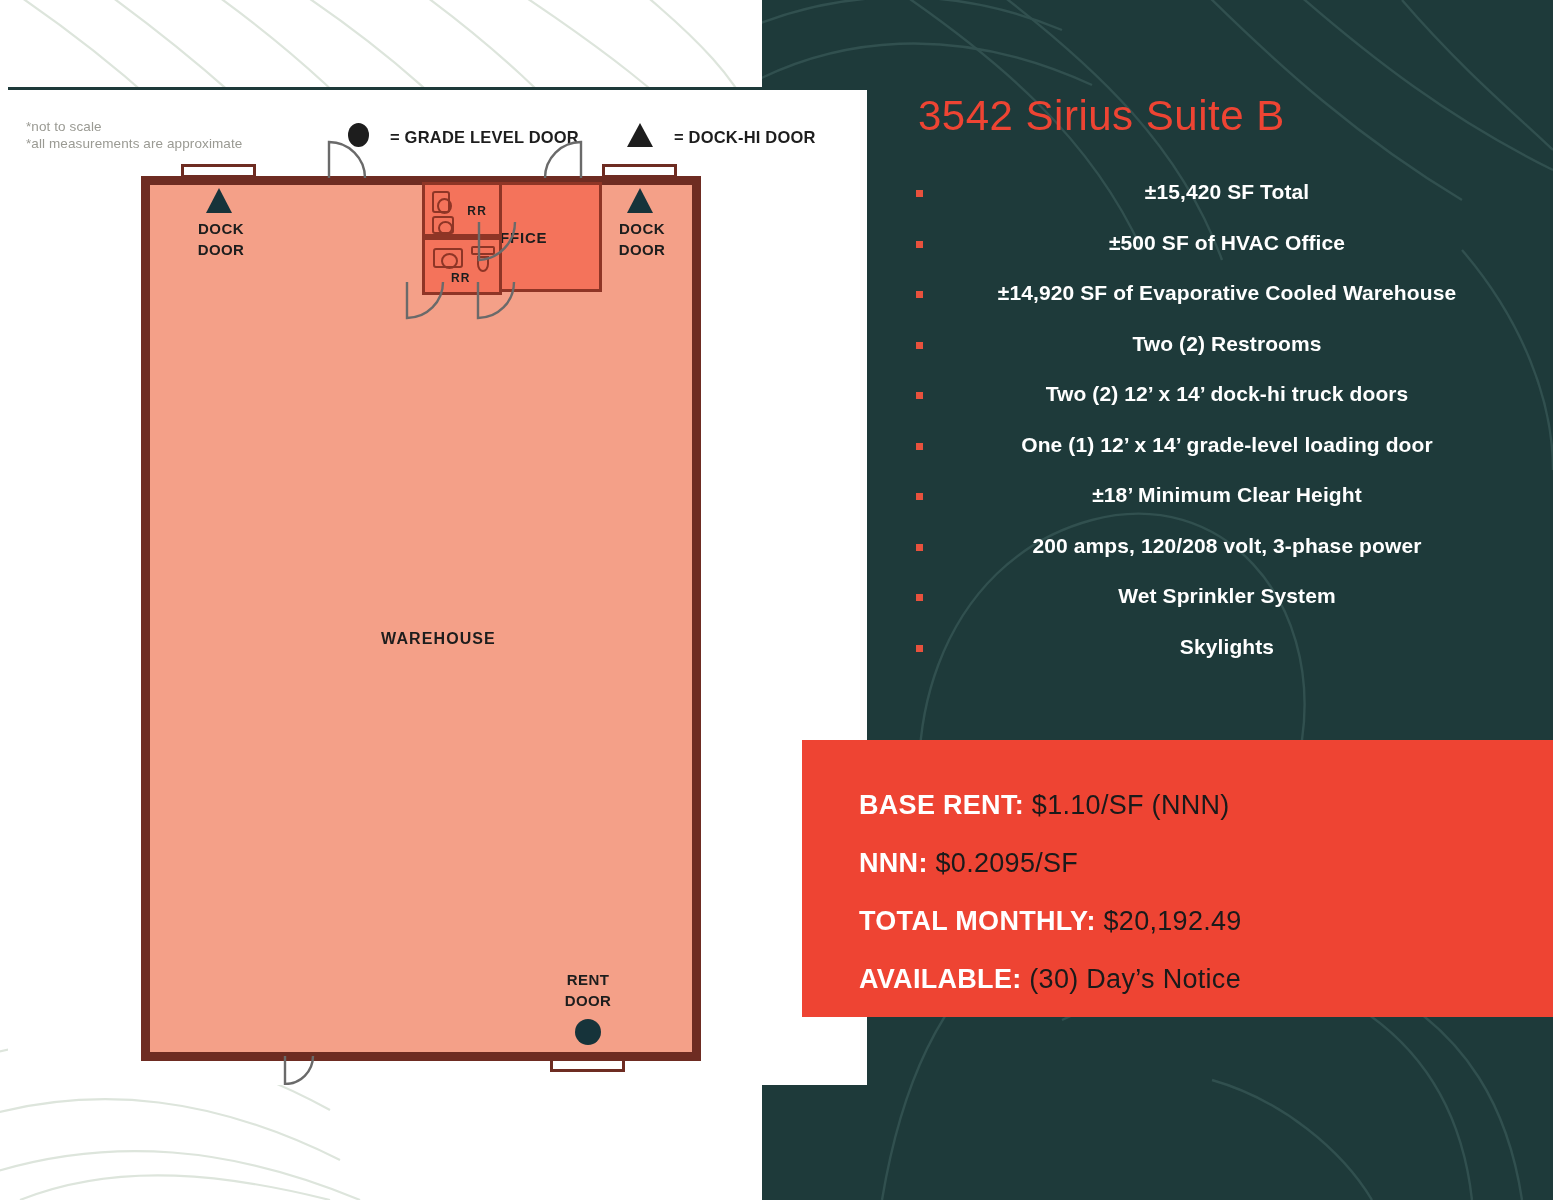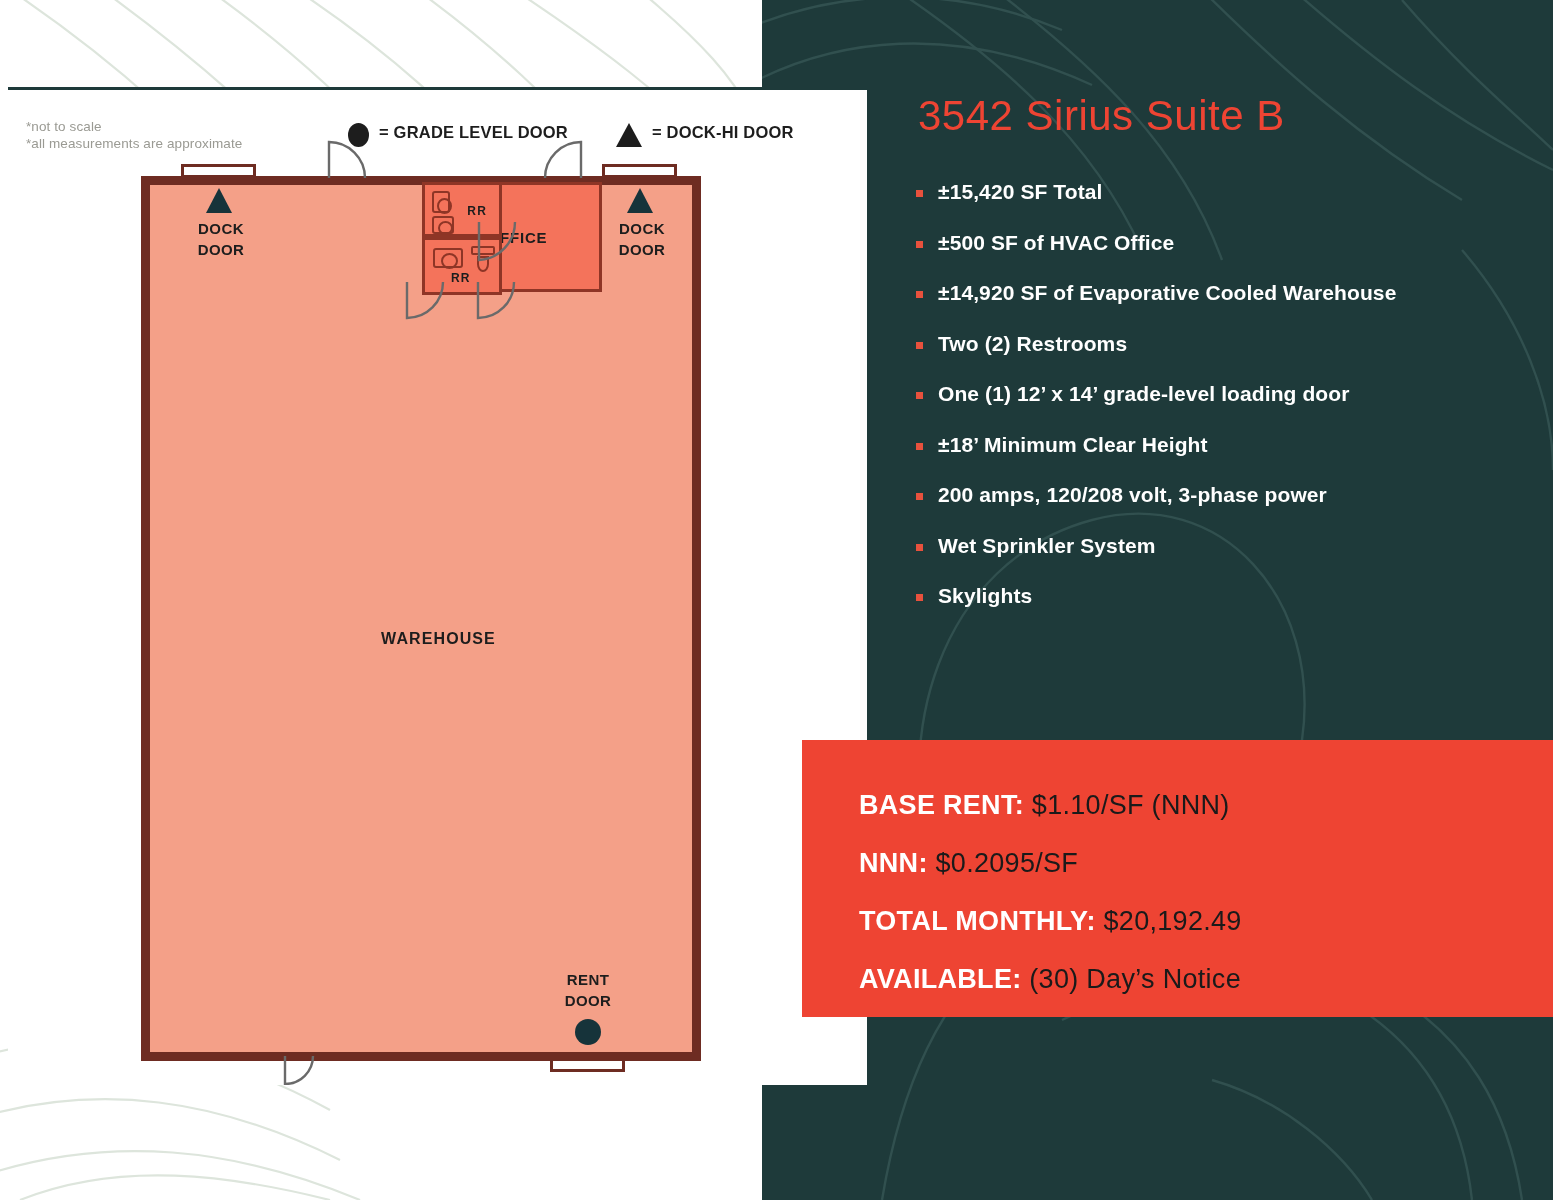--- a/index.html
+++ b/index.html
@@ -69,22 +69,22 @@
   
   .legend {
     position: absolute;
     left: 340px; top: 33px;
     display: flex;
     align-items: center;
     gap: 48px;
   }
   .legend-item {
     display: flex;
-    align-items: flex-start;
-    gap: 10px;
+    align-items: flex-end;
+    gap: 21px;
   }
   .legend-label {
     font-size: 16.5px;
     font-weight: bold;
     color: #1d1d1d;
     letter-spacing: 0.2px;
     white-space: nowrap;
   }
   .dot-glyph {
     width: 21px; height: 24px;
@@ -266,20 +266,21 @@
   }
   .features li {
     position: relative;
     padding-left: 22px;
     margin-bottom: 26.5px;
     font-size: 21px;
     font-weight: bold;
     color: #ffffff;
     letter-spacing: 0.1px;
     white-space: nowrap;
+    text-align: center;
   }
   .features li .bullet {
     position: absolute;
     left: 0; top: 10px;
     width: 7px; height: 7px;
     background: #E8513D;
   }
 
   
   .pricing {
@@ -445,20 +446,21 @@
     <li>
       <span class="bullet"></span>
       <span>±14,920 SF of Evaporative Cooled Warehouse</span>
     </li>
     <li>
       <span class="bullet"></span>
       <span>Two (2) Restrooms</span>
     </li>
     <li>
       <span class="bullet"></span>
+      <span>Two (2) 12’ x 14’ dock-hi truck doors</span>
     </li>
     <li>
       <span class="bullet"></span>
       <span>One (1) 12’ x 14’ grade-level loading door</span>
     </li>
     <li>
       <span class="bullet"></span>
       <span>±18’ Minimum Clear Height</span>
     </li>
     <li>

